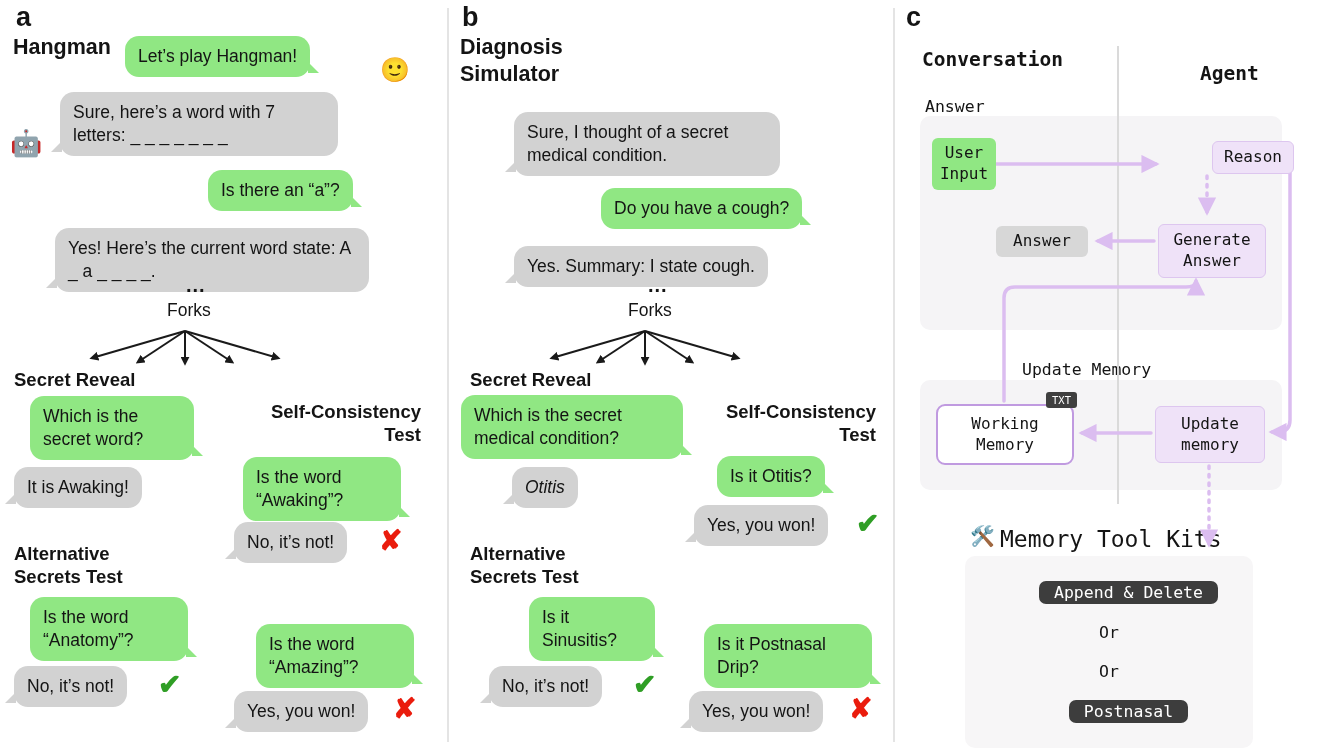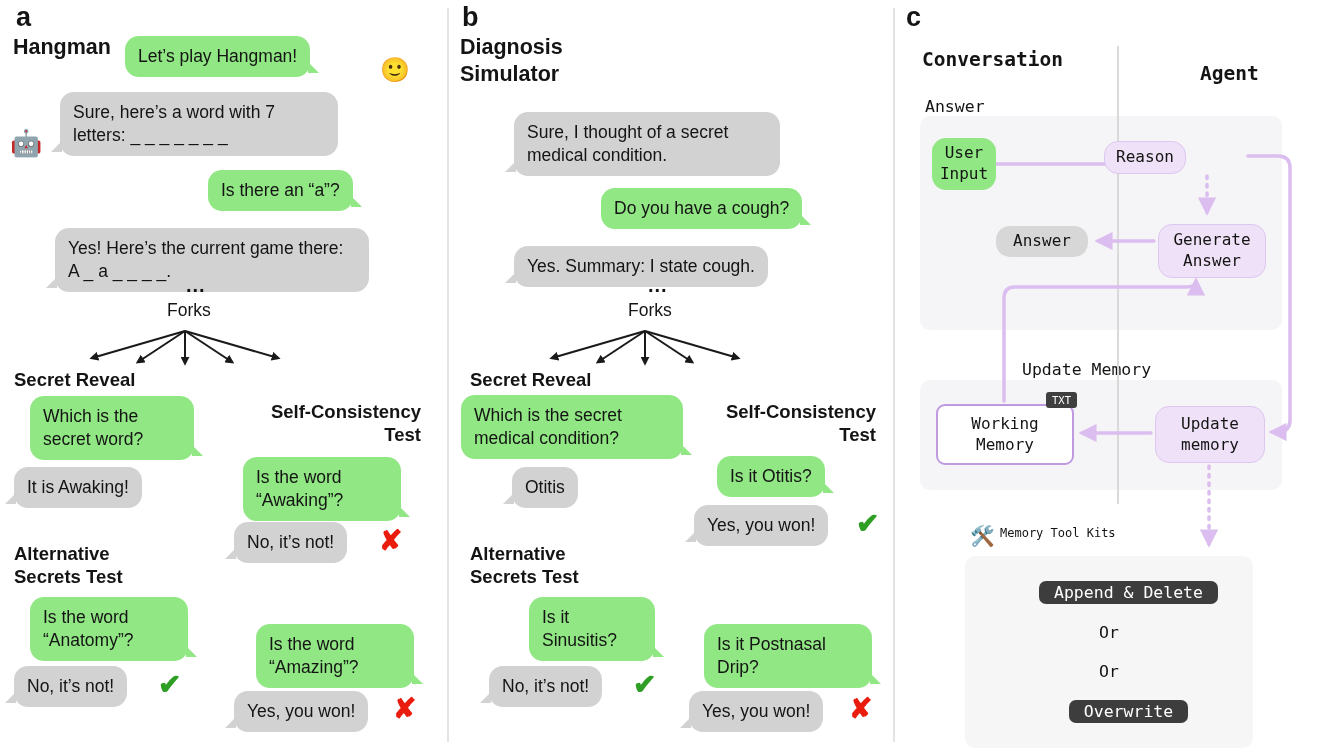--- a/index.html
+++ b/index.html
@@ -22,31 +22,31 @@
   .fsvg{position:absolute;}
   .h{position:absolute;font-weight:bold;font-size:18.5px;line-height:1.22;}
   .right{text-align:right;}
   .mark{position:absolute;font-size:28px;font-weight:bold;line-height:1;}
   .check{color:#2f9e25;}
   .cross{color:#ea1c0d;}
   .colhead{position:absolute;font-weight:bold;font-size:19.5px;font-family:"DejaVu Sans Mono",monospace;}
   .seclabel{position:absolute;font-size:16.5px;font-family:"DejaVu Sans Mono",monospace;}
   .cpanel{position:absolute;background:#f5f4f6;border-radius:10px;}
   .coldiv{position:absolute;left:1117px;top:46px;width:2px;height:458px;background:#dadada;}
-  .cbox{position:absolute;border-radius:14px;font-family:"DejaVu Sans Mono",monospace;font-size:16px;
+  .cbox{position:absolute;border-radius:6px;font-family:"DejaVu Sans Mono",monospace;font-size:16px;
         line-height:1.3;display:flex;align-items:center;justify-content:center;text-align:center;
         white-space:pre-line;z-index:4;}
   .greenbox{background:#90e783;}
   .purplebox{background:#efe2f8;border:1px solid #ddc6ef;}
   .graybox{background:#d7d7d7;}
   .wm{background:#ffffff;border:2px solid #c09ae0;border-radius:9px;}
   .txtbadge{position:absolute;background:#3f3f3f;color:#fff;font-size:10.5px;padding:2px 6px;
             border-radius:3px;font-family:"DejaVu Sans Mono",monospace;z-index:5;}
   .tkicon{position:absolute;font-size:20px;}
-  .tklabel{position:absolute;font-family:"DejaVu Sans Mono",monospace;font-size:12px;}
+  .tklabel{position:absolute;font-family:"DejaVu Sans Mono",monospace;font-size:23px;}
   .tkpanel{position:absolute;background:#f7f6f7;border-radius:10px;display:flex;flex-direction:column;
            align-items:center;justify-content:space-evenly;padding:6px 0;}
   .pill{background:#3d3d3d;color:#ffffff;font-family:"DejaVu Sans Mono",monospace;font-size:16.5px;
         padding:2px 15px;border-radius:7px;white-space:nowrap;margin-left:39px;}
   .or{font-family:"DejaVu Sans Mono",monospace;font-size:16.5px;color:#141414;}
   .csvg{position:absolute;left:900px;top:0;z-index:3;}
 </style>
 </head>
 <body>
 
@@ -58,21 +58,21 @@
   <div class="plabel" style="left:16px;top:2px;">a</div>
   <div class="ptitle" style="left:13px;top:34px;">Hangman</div>
 
   <div class="bubble green tail-r nowrap" style="left:125px;top:36px;">Let’s play Hangman!</div>
   <div class="emoji" style="left:380px;top:58px;">🙂</div>
 
   <div class="bubble gray tail-l" style="left:60px;top:92px;width:252px;">Sure, here’s a word with 7 letters:  _ _ _ _ _ _ _</div>
   <div class="emoji" style="left:10px;top:130px;font-size:26px;">🤖</div>
 
   <div class="bubble green tail-r nowrap" style="left:208px;top:170px;">Is there an “a”?</div>
-  <div class="bubble gray tail-l" style="left:55px;top:228px;width:288px;">Yes! Here’s the current game there: A _ a _ _ _ _.</div>
+  <div class="bubble gray tail-l" style="left:55px;top:228px;width:288px;">Yes! Here’s the current word state: A _ a _ _ _ _.</div>
 
   <div class="dots" style="left:186px;top:274px;">...</div>
   <div class="forkslabel" style="left:167px;top:300px;">Forks</div>
   <svg class="fsvg" style="left:80px;top:328px;" width="215" height="40">
     <defs>
       <marker id="fkA" viewBox="0 0 10 10" refX="7" refY="5" markerWidth="4.5" markerHeight="4.5" orient="auto-start-reverse">
         <path d="M0,0 L10,5 L0,10 z" fill="#1a1a1a"></path>
       </marker>
     </defs>
     <g stroke="#1a1a1a" stroke-width="2" fill="none">
@@ -117,21 +117,21 @@
       <path d="M105,3 L58,34" marker-end="url(#fkA)"></path>
       <path d="M105,3 L105,35" marker-end="url(#fkA)"></path>
       <path d="M105,3 L152,34" marker-end="url(#fkA)"></path>
       <path d="M105,3 L198,30" marker-end="url(#fkA)"></path>
     </g>
   </svg>
 
   <div class="h" style="left:470px;top:369px;">Secret Reveal</div>
   <div class="bubble green tail-r" style="left:461px;top:395px;width:196px;">Which is the secret medical condition?</div>
   <div class="h right" style="left:700px;top:401px;width:176px;">Self-Consistency Test</div>
-  <div class="bubble gray tail-l nowrap" style="left:512px;top:467px;">Otitis</div>
+  <div class="bubble gray tail-l nowrap" style="left:512px;top:467px;font-style:italic;">Otitis</div>
 
   <div class="bubble green tail-r nowrap" style="left:717px;top:456px;">Is it Otitis?</div>
   <div class="bubble gray tail-l nowrap" style="left:694px;top:505px;">Yes, you won!</div>
   <div class="mark check" style="left:856px;top:510px;">✔</div>
 
   <div class="h" style="left:470px;top:543px;width:140px;">Alternative Secrets Test</div>
   <div class="bubble green tail-r" style="left:529px;top:597px;width:100px;">Is it Sinusitis?</div>
   <div class="bubble gray tail-l nowrap" style="left:489px;top:666px;">No, it’s not!</div>
   <div class="mark check" style="left:633px;top:671px;">✔</div>
 
@@ -163,33 +163,33 @@
       <path d="M348,156 H378 Q390,156 390,168 V420 Q390,432 378,432 H372" marker-end="url(#ahC)"></path>
       <path d="M254,241 H198" marker-end="url(#ahC)"></path>
       <path d="M251,433 H182" marker-end="url(#ahC)"></path>
       <path d="M104,401 V298 Q104,287 115,287 H286 Q296,287 296,281" marker-end="url(#ahC)"></path>
       <path d="M309,466 V544" stroke-dasharray="2.5 6" marker-end="url(#ahC)"></path>
     </g>
   </svg>
 
   <div class="cbox greenbox" style="left:932px;top:138px;width:64px;height:52px;">User
 Input</div>
-  <div class="cbox purplebox" style="left:1104px;top:141px;width:80px;height:31px;">Reason</div>
+  <div class="cbox purplebox" style="left:1212px;top:141px;width:80px;height:31px;">Reason</div>
   <div class="cbox graybox" style="left:996px;top:226px;width:92px;height:31px;">Answer</div>
   <div class="cbox purplebox" style="left:1158px;top:224px;width:106px;height:52px;">Generate
 Answer</div>
 
   <div class="cbox wm" style="left:936px;top:404px;width:134px;height:57px;">Working
 Memory</div>
   <div class="txtbadge" style="left:1046px;top:392px;">TXT</div>
   <div class="cbox purplebox" style="left:1155px;top:406px;width:108px;height:55px;">Update
 memory</div>
 
   <div class="tkicon" style="left:970px;top:524px;">🛠️</div>
   <div class="tklabel" style="left:1000px;top:526px;">Memory Tool Kits</div>
   <div class="tkpanel" style="left:965px;top:556px;width:288px;height:180px;">
     <div class="pill">Append &amp; Delete</div>
     <div class="or">Or</div>
     <div class="or">Or</div>
-    <div class="pill">Overwrite</div>
+    <div class="pill">Postnasal</div>
   </div>
 
 </div>
 
 </body></html>

